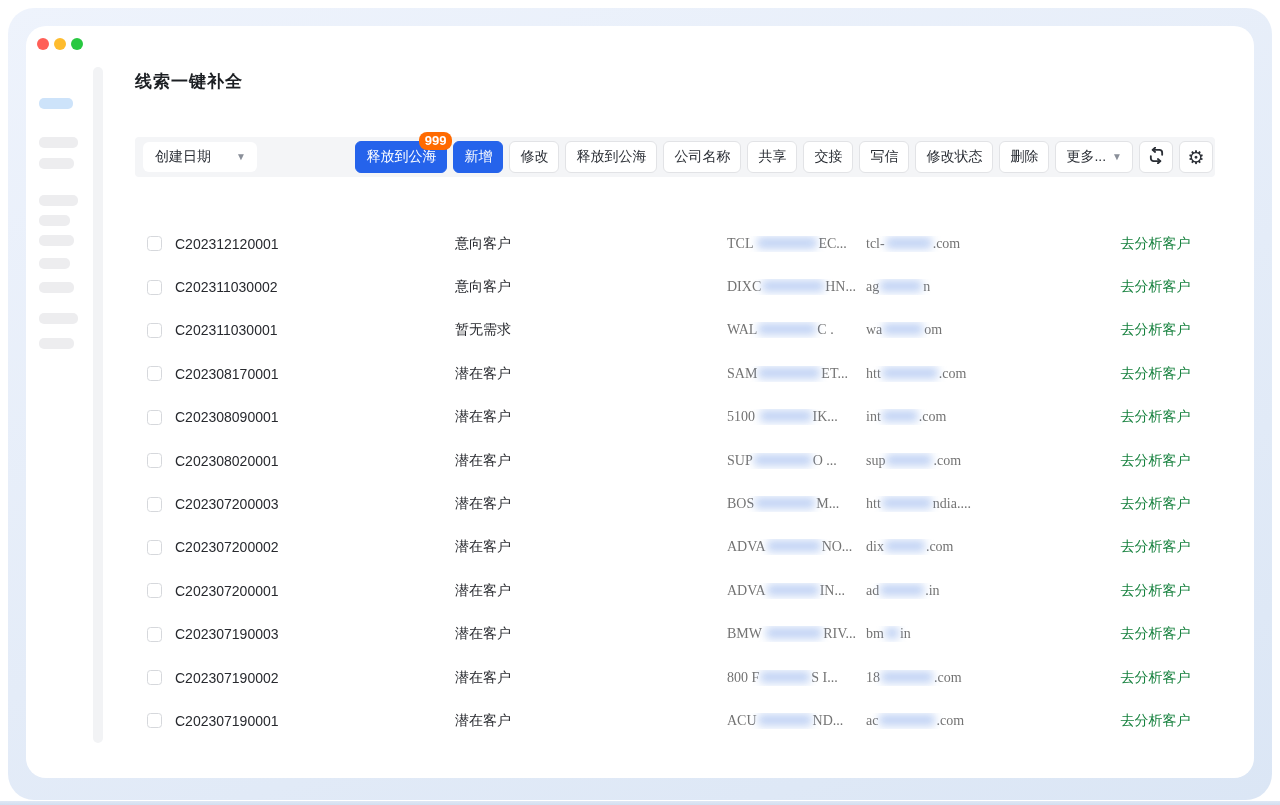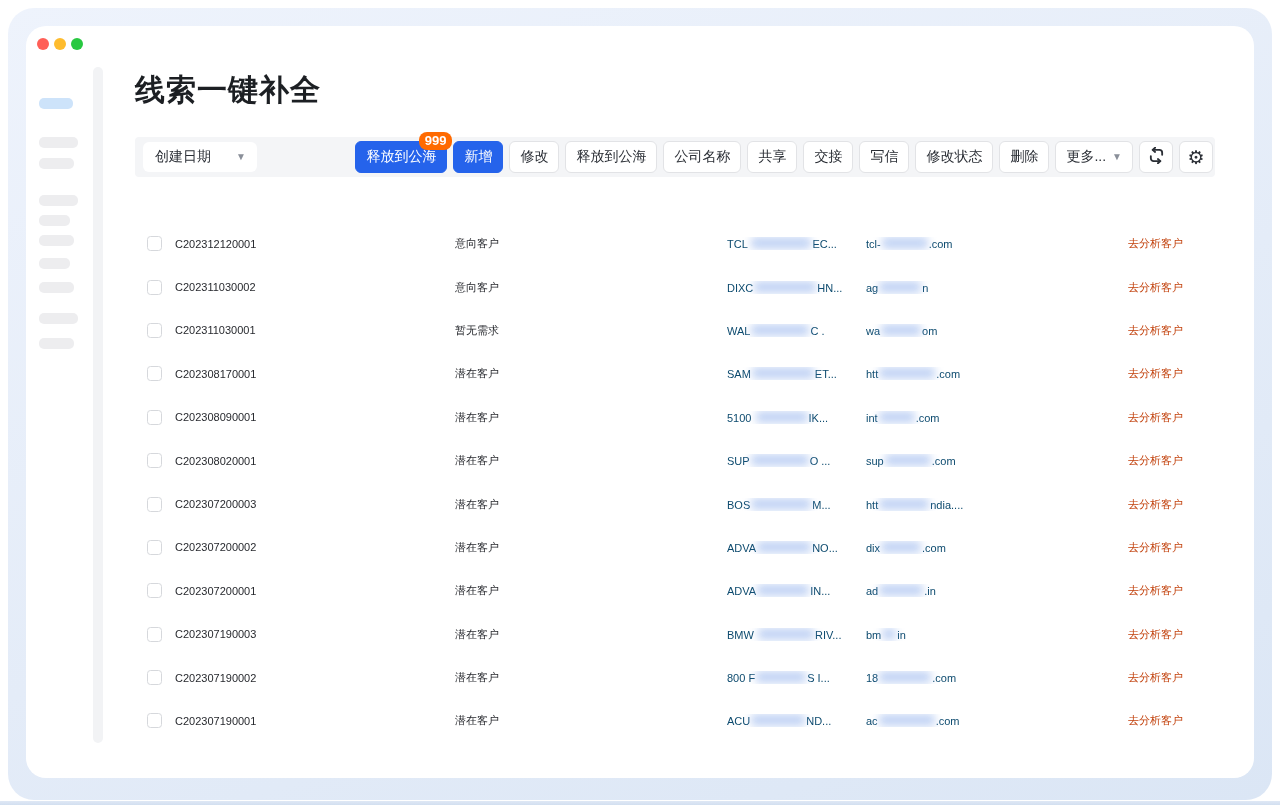--- a/index.html
+++ b/index.html
@@ -17,21 +17,21 @@
 
   .traffic { position:absolute; left:11px; top:12px; display:flex; gap:5px; }
   .dot { width:12px; height:12px; border-radius:50%; }
 
   .sidebar-bar { position:absolute; height:11px; border-radius:5px; background:#ededef; }
   .sidebar-bar.active { background:#cde3fa; }
 
   .vdivider { position:absolute; left:67px; top:41px; width:10px; height:676px;
     background:#f2f3f5; border-radius:6px; }
 
-  .page-title { position:absolute; left:109px; top:44px; font-size:30px;
+  .page-title { position:absolute; left:109px; top:44px; font-size:17px;
     font-weight:700; color:#1c1f23; letter-spacing:1px; }
 
   
   .toolbar { position:absolute; left:109px; top:111px; width:1080px; height:40px;
     background:#f4f5f7; border-radius:4px; display:flex; align-items:center; }
   .filter-select { margin-left:8px; height:30px; background:#fff; border-radius:6px;
     display:flex; align-items:center; padding:0 11px 0 12px; font-size:14px;
     color:#2b2f36; gap:25px; cursor:pointer; }
   .chev { color:#8a8f99; font-size:10px; line-height:1; }
   .btn-group { margin-left:auto; display:flex; align-items:center; gap:6px; padding-right:2px; }
@@ -51,30 +51,30 @@
   .thead { position:absolute; left:109px; top:159px; width:1080px; height:37px;
     background:#f6f7f9; display:grid;
     grid-template-columns:40px 140px 140px 135px 137px 139px 137px 93px 119px;
     align-items:center; font-size:14px; color:#33363c; }
   .th { white-space:nowrap; }
   .th-action { height:100%; display:flex; align-items:center; justify-content:center;
     border-left:1px solid #e4e6ea; }
   .tbody { position:absolute; left:109px; top:196px; width:1080px; }
   .tr { display:grid;
     grid-template-columns:40px 140px 140px 135px 137px 139px 137px 93px 119px;
-    height:43.4px; align-items:center; font-size:11px; color:#27292e; }
+    height:43.4px; align-items:center; font-size:14px; color:#27292e; }
   .cell-cb { padding-left:12px; }
   .checkbox { width:15px; height:15px; border:1.5px solid #d6d8dc; border-radius:3.5px;
     background:#fff; cursor:pointer; }
-  .cell-company,.cell-website { color:#0c4a6e; white-space:nowrap; overflow:hidden;
-    cursor:pointer; }
+  .cell-company,.cell-website { color:#737373; white-space:nowrap; overflow:hidden;
+    cursor:pointer;font-family:Liberation Serif, serif; }
   .blur { display:inline-block; height:12px; border-radius:3px; background:#86a9ea;
     opacity:.5; filter:blur(4px); vertical-align:-1px; margin:0 1px; }
   .cell-action { text-align:center; }
-  .analyze-link { color:#c2410c; cursor:pointer; }
+  .analyze-link { color:#15803d; cursor:pointer; }
 </style>
 </head>
 <body>
 
 <div class="frame"></div>
 <div class="bottom-strip"></div>
 
 <div class="window">
 
   <div class="traffic">

